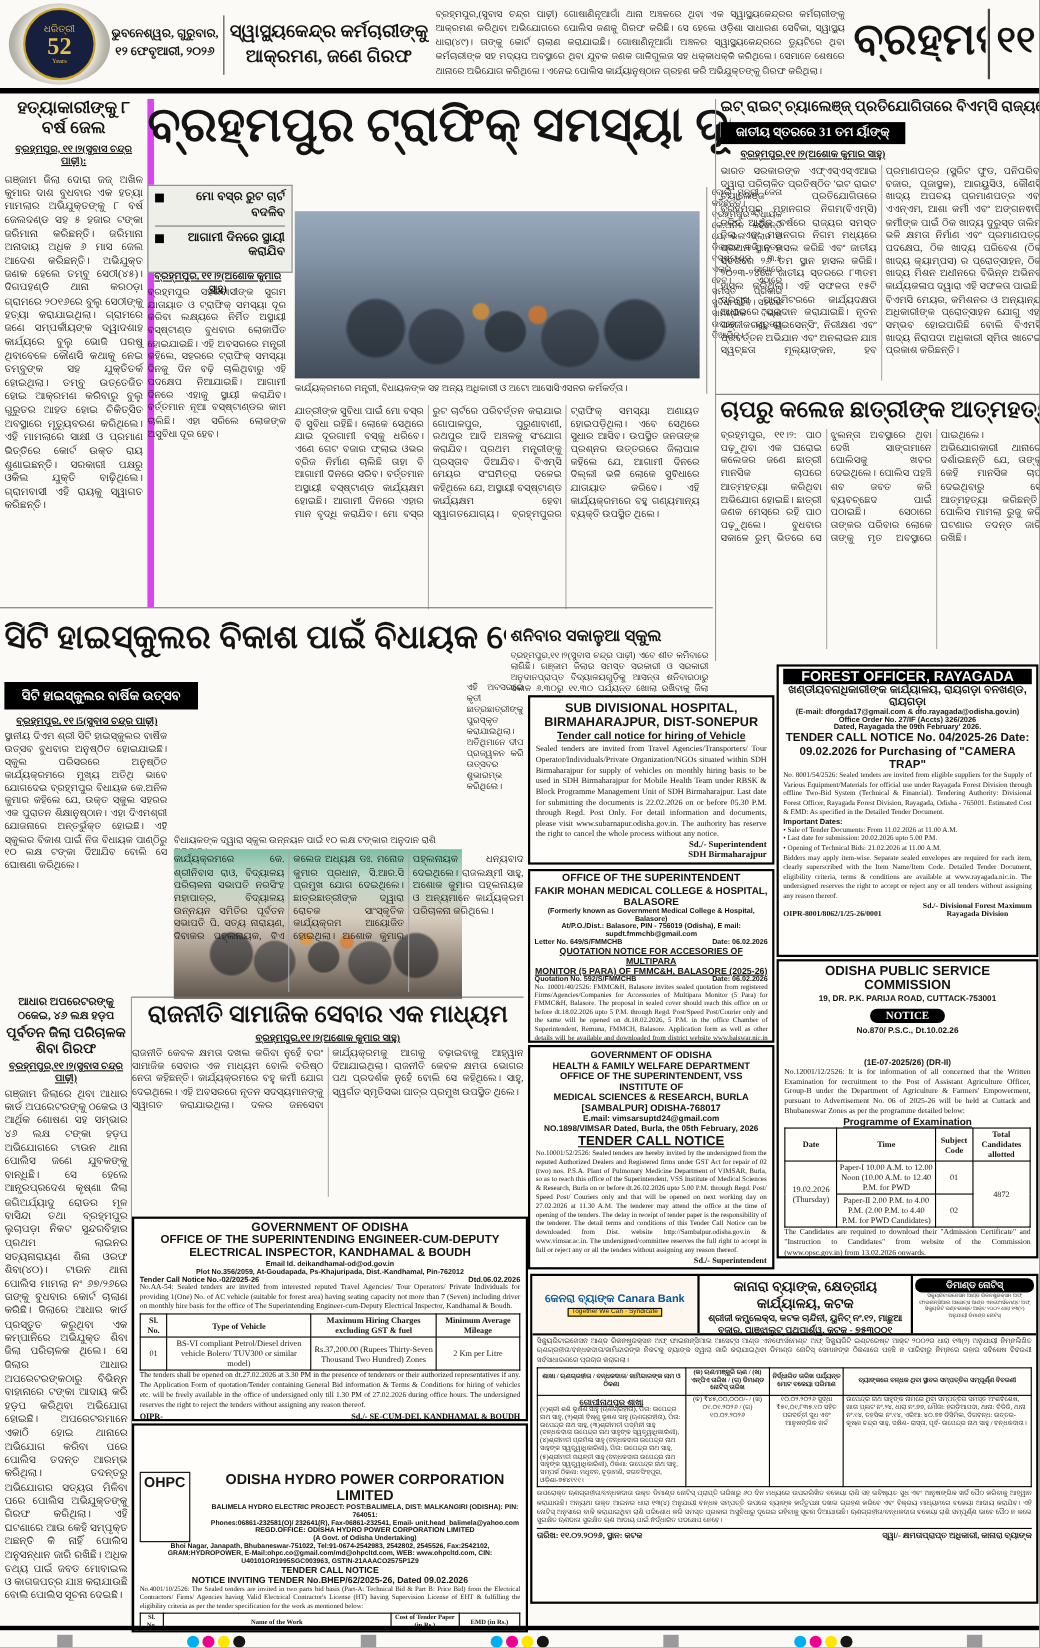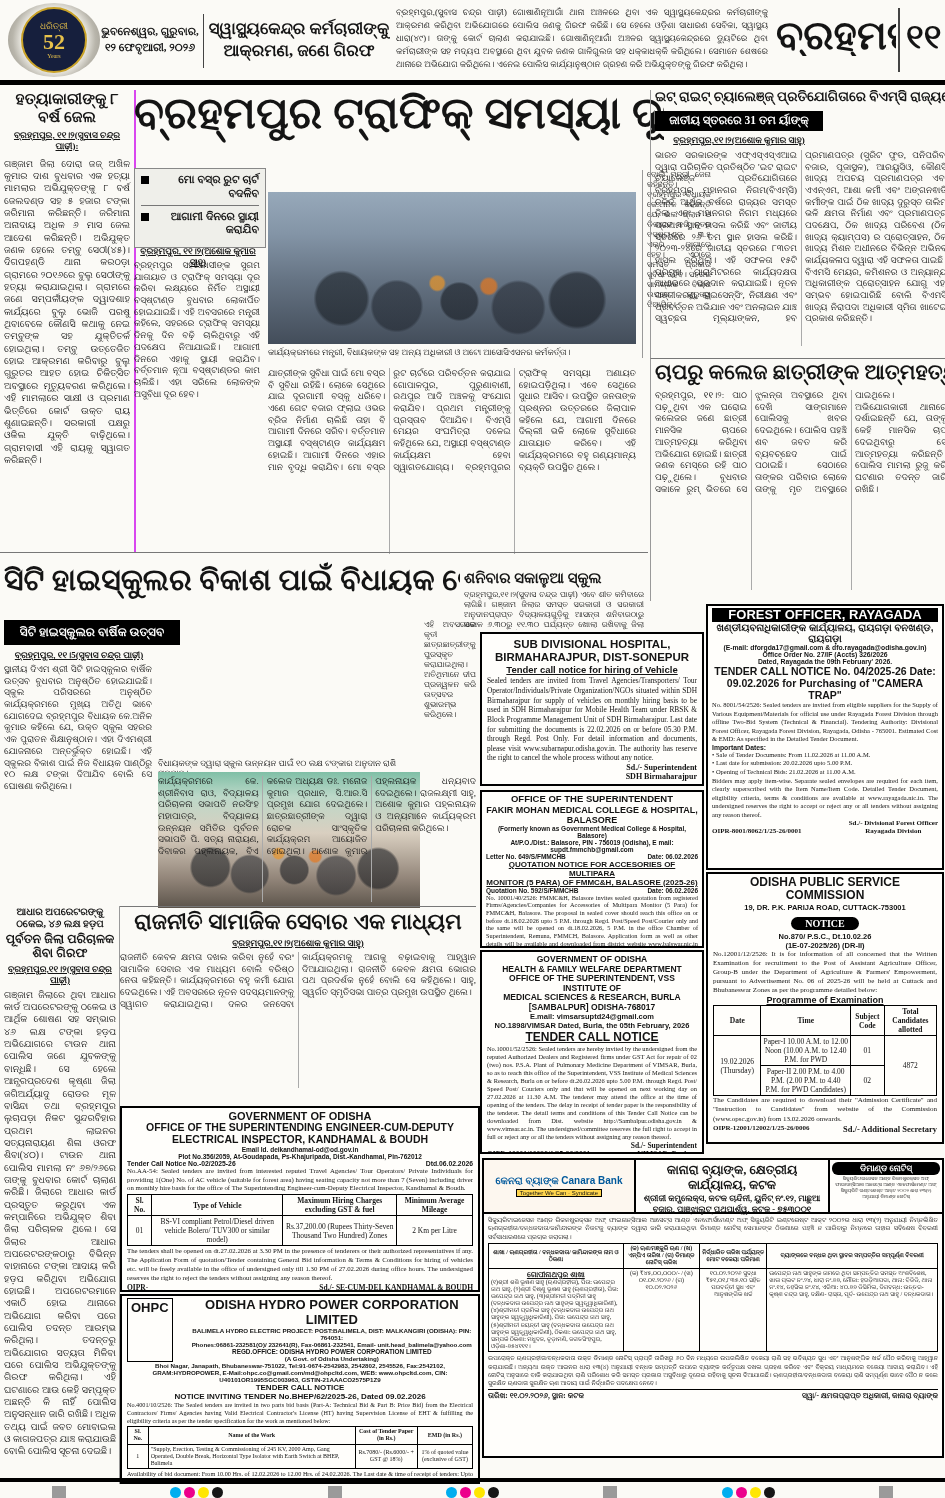--- a/index.html
+++ b/index.html
@@ -77,21 +77,21 @@
       <div>ସ୍ୱାସ୍ଥ୍ୟକେନ୍ଦ୍ର କର୍ମଚାରୀଙ୍କୁ</div>
       <div>ଆକ୍ରମଣ, ଜଣେ ଗିରଫ</div>
     </div>
     <div class="abs jt" style="left:396px;top:6px;width:372px;height:70px;font-size:8.6px;line-height:1.5;">ବ୍ରହ୍ମପୁର,(ସୁବାସ ଚନ୍ଦ୍ର ପାଢ଼ୀ) ଗୋଷାଣିନୂଆଗାଁ ଥାନା ଅଞ୍ଚଳରେ ଥିବା ଏକ ସ୍ୱାସ୍ଥ୍ୟକେନ୍ଦ୍ରର କର୍ମଚାରୀଙ୍କୁ ଆକ୍ରମଣ କରିଥିବା ଅଭିଯୋଗରେ ପୋଲିସ ଜଣକୁ ଗିରଫ କରିଛି। ସେ ହେଲେ ଓଡ଼ିଶା ସାଧାରଣ ସେବିକା, ସ୍ୱାସ୍ଥ୍ୟ ଧାରା(୪୯)। ତାଙ୍କୁ କୋର୍ଟ ଚାଲାଣ କରାଯାଇଛି। ଗୋଷାଣିନୂଆଗାଁ ଅଞ୍ଚଳର ସ୍ୱାସ୍ଥ୍ୟକେନ୍ଦ୍ରରେ ଡ୍ୟୁଟିରେ ଥିବା କର୍ମଚାରୀଙ୍କ ସହ ମଦ୍ୟପ ଅବସ୍ଥାରେ ଥିବା ଯୁବକ ଜଣକ ଗାଳିଗୁଲଜ ସହ ଧକ୍କାଧକ୍କି କରିଥିଲେ। ସେମାନେ ଶେଷରେ ଥାନାରେ ଅଭିଯୋଗ କରିଥିଲେ। ଏନେଇ ପୋଲିସ କାର୍ଯ୍ୟାନୁଷ୍ଠାନ ଗ୍ରହଣ କରି ଅଭିଯୁକ୍ତଙ୍କୁ ଗିରଫ କରିଥିଲା।</div>
     <div class="abs b" style="left:776px;top:16px;width:120px;font-size:40px;line-height:1;">ବ୍ରହ୍ମପୁର</div>
     <div class="abs vline" style="left:898px;top:8px;width:1.5px;height:64px;"></div>
     <div class="abs b" style="left:906px;top:20px;font-size:34px;line-height:1;">୧୧</div>
   </div>
   <div class="abs rule" style="left:0;top:80px;width:945px;height:5px;"></div>
 
-  <div class="abs" style="left:4px;top:90px;width:126px;height:462px;border-right:2px solid #d946ef;padding-right:4px;">
+  <div class="abs" style="left:4px;top:90px;width:126px;height:462px;border-right:6px solid #d946ef;padding-right:4px;">
     <div class="b ctr" style="font-size:15.5px;line-height:1.15;">ହତ୍ୟାକାରୀଙ୍କୁ ୮ ବର୍ଷ ଜେଲ</div>
     <div class="byline" style="margin:4px 0 6px;"><u>ବ୍ରହ୍ମପୁର, ୧୧।୨(ସୁବାସ ଚନ୍ଦ୍ର ପାଢ଼ୀ):</u></div>
     <div class="jt body-sm" style="font-size:9.5px;">ଗଞ୍ଜାମ ଜିଲା ଦୋରା ଜଜ୍ ଅଖିଳ କୁମାର ଦାଶ ବୁଧବାର ଏକ ହତ୍ୟା ମାମଲାର ଅଭିଯୁକ୍ତଙ୍କୁ ୮ ବର୍ଷ ଜେଲଦଣ୍ଡ ସହ ୫ ହଜାର ଟଙ୍କା ଜରିମାନା କରିଛନ୍ତି। ଜରିମାନା ଅନାଦାୟ ଅଧିକ ୬ ମାସ ଜେଲ ଆଦେଶ କରିଛନ୍ତି। ଅଭିଯୁକ୍ତ ଜଣକ ହେଲେ ତମ୍ବୁ ସେଠୀ(୪୫)। ଦିଗପହଣ୍ଡି ଥାନା କରଠଡ଼ା ଗ୍ରାମରେ ୨୦୧୬ରେ ବୁଲୁ ସେଠୀଙ୍କୁ ହତ୍ୟା କରାଯାଇଥିଲା। ଗ୍ରାମରେ ଜଣେ ସମ୍ପର୍କୀୟଙ୍କ ଦ୍ୱାଦଶାହ କାର୍ଯ୍ୟରେ ବୁଲୁ ଭୋଜି ପରଷୁ ଥିବାବେଳେ କୌଣସି କଥାକୁ ନେଇ ତମ୍ବୁଙ୍କ ସହ ଯୁକ୍ତିତର୍କ ହୋଇଥିଲା। ତମ୍ବୁ ଉତ୍ତେଜିତ ହୋଇ ଆକ୍ରମଣ କରିବାରୁ ବୁଲୁ ଗୁରୁତର ଆହତ ହୋଇ ଚିକିତ୍ସିତ ଅବସ୍ଥାରେ ମୃତ୍ୟୁବରଣ କରିଥିଲେ। ଏହି ମାମଲାରେ ସାକ୍ଷୀ ଓ ପ୍ରମାଣ ଭିତ୍ତିରେ କୋର୍ଟ ଉକ୍ତ ରାୟ ଶୁଣାଇଛନ୍ତି। ସରକାରୀ ପକ୍ଷରୁ ଓକିଲ ଯୁକ୍ତି ବାଢ଼ିଥିଲେ। ଗ୍ରାମବାସୀ ଏହି ରାୟକୁ ସ୍ୱାଗତ କରିଛନ୍ତି।</div>
   </div>
 
   <div class="abs b ctr" style="left:134px;top:92px;width:530px;height:72px;font-size:44px;line-height:1.0;white-space:nowrap;">ବ୍ରହ୍ମପୁର ଟ୍ରାଫିକ୍ ସମସ୍ୟା ଦୂର ହେବ</div>
 
   <div class="abs kicker-box" style="left:134px;top:168px;width:118px;height:70px;">
     <div class="bullet">
         <span class="sq"></span>
@@ -224,34 +224,34 @@
       <div class="sans b" style="font-size:6.8px;">Important Dates:</div>
       <div style="font-size:6.5px;line-height:1.35;">
         <div>•&nbsp;<span>Sale of Tender Documents: From 11.02.2026 at 11.00 A.M.</span></div>
         <div>•&nbsp;<span>Last date for submission: 20.02.2026 upto 5.00 P.M.</span></div>
         <div>•&nbsp;<span>Opening of Technical Bids: 21.02.2026 at 11.00 A.M.</span></div>
       </div>
       <div class="ad-body" style="font-size:6.5px;">Bidders may apply item-wise. Separate sealed envelopes are required for each item, clearly superscribed with the Item Name/Item Code. Detailed Tender Document, eligibility criteria, terms &amp; conditions are available at www.rayagada.nic.in. The undersigned reserves the right to accept or reject any or all tenders without assigning any reason thereof.</div>
       <div style="display:flex;justify-content:space-between;align-items:flex-end;font-size:7px;font-weight:bold;">
         <span>OIPR-8001/8062/1/25-26/0001</span>
         <span class="ctr">
-          <span>Sd./- Divisional Forest Officer</span><br>
+          <span>Sd./- Divisional Forest Maximum</span><br>
           <span>Rayagada Division</span>
         </span>
       </div>
     </div>
   </div>
 
   <div class="abs adbox" style="left:706px;top:872px;width:234px;height:268px;">
     <div class="inner" style="padding:2px 5px;">
       <div class="ad-title" style="font-size:12px;">ODISHA PUBLIC SERVICE COMMISSION</div>
       <div class="ctr sans b" style="font-size:7.5px;">19, DR. P.K. PARIJA ROAD, CUTTACK-753001</div>
       <div class="ctr" style="margin:1px 0;"><span class="blackbar" style="display:inline-block;padding:1px 14px;border-radius:8px;font-size:10px;">NOTICE</span></div>
       <div class="ctr sans b" style="font-size:7.5px;">No.870/ P.S.C., Dt.10.02.26</div>
-      <div class="ctr sans b" style="font-size:7.5px;">(1E-07-2025/26) (DR-II)</div>
+      <div class="ctr sans b" style="font-size:7.5px;margin-top:20px;">(1E-07-2025/26) (DR-II)</div>
       <div class="ad-body" style="font-size:7px;">No.12001/12/2526: It is for information of all concerned that the Written Examination for recruitment to the Post of Assistant Agriculture Officer, Group-B under the Department of Agriculture &amp; Farmers' Empowerment, pursuant to Advertisement No. 06 of 2025-26 will be held at Cuttack and Bhubaneswar Zones as per the programme detailed below:</div>
       <div class="ctr sans b" style="font-size:9px;text-decoration:underline;">Programme of Examination</div>
       <table class="adtbl">
         <tbody>
             <tr>
           <th>Date</th>
           <th>Time</th>
           <th>Subject Code</th>
           <th>Total Candidates allotted</th>
         </tr>
@@ -306,21 +306,21 @@
       <div class="ad-body" style="font-size:6.8px;">The tenders shall be opened on dt.27.02.2026 at 3.30 PM in the presence of tenderers or their authorized representatives if any. The Application Form of quotation/Tender containing General Bid information &amp; Terms &amp; Conditions for hiring of vehicles etc. will be freely available in the office of undersigned only till 1.30 PM of 27.02.2026 during office hours. The undersigned reserves the right to reject the tenders without assigning any reason thereof.</div>
       <div style="display:flex;justify-content:space-between;font-size:7.5px;font-weight:bold;">
         <span>OIPR-</span>
         <span>Sd./- SE-CUM-DEI, KANDHAMAL &amp; BOUDH</span>
       </div>
     </div>
   </div>
 
   <div class="abs adbox" style="left:120px;top:1294px;width:356px;height:186px;">
     <div class="inner" style="padding:2px 5px;">
-      <div style="display:flex;gap:18px;">
+      <div style="display:flex;gap:18px;margin-top:40px;">
         <div class="ohpc-logo">OHPC</div>
         <div style="flex:1;">
           <div class="ad-title" style="font-size:13px;">ODISHA HYDRO POWER CORPORATION LIMITED</div>
           <div class="ctr sans b" style="font-size:6.2px;">BALIMELA HYDRO ELECTRIC PROJECT: POST:BALIMELA, DIST: MALKANGIRI (ODISHA): PIN: 764051:</div>
           <div class="ctr sans b" style="font-size:6.2px;">Phones:06861-232581(O)/ 232641(R), Fax-06861-232541, Email- unit.head_balimela@yahoo.com</div>
           <div class="ctr sans b" style="font-size:6.4px;">REGD.OFFICE: ODISHA HYDRO POWER CORPORATION LIMITED</div>
           <div class="ctr sans b" style="font-size:6.2px;">(A Govt. of Odisha Undertaking)</div>
         </div>
       </div>
       <div class="ctr sans b" style="font-size:6.2px;">Bhoi Nagar, Janapath, Bhubaneswar-751022, Tel:91-0674-2542983, 2542802, 2545526, Fax:2542102,</div>

